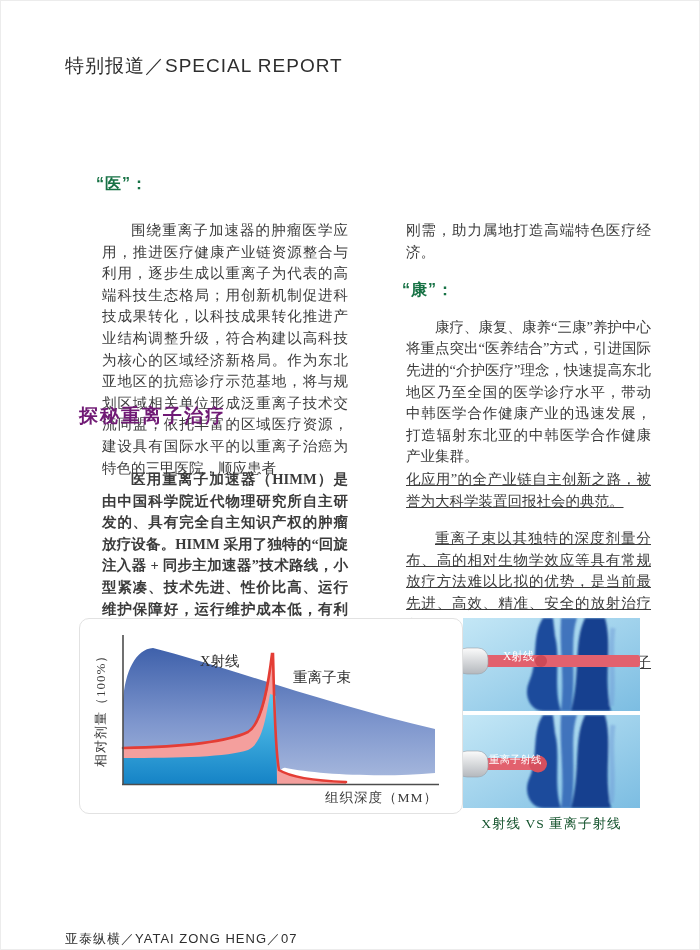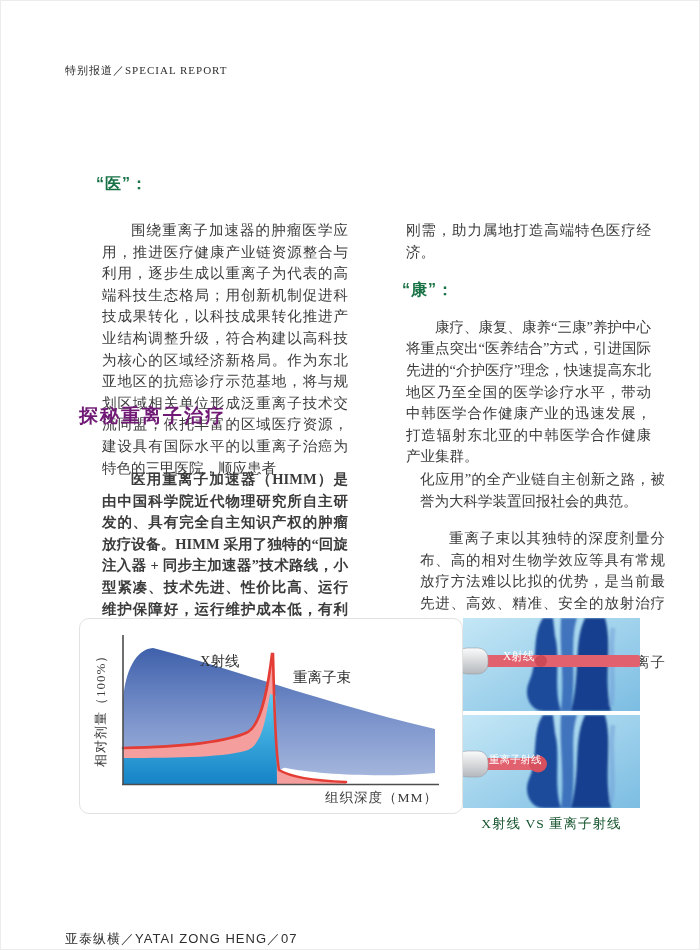--- a/index.html
+++ b/index.html
@@ -1,19 +1,19 @@
 <!DOCTYPE html>
 <html><head>
 <meta charset="utf-8">
 <style>
   html,body{margin:0;padding:0;background:#fff;}
   #page{position:relative;width:698px;height:948px;background:#ffffff;border:1px solid #ececec;
         font-family:"Liberation Serif","DejaVu Serif",serif;color:#3a3a3a;overflow:hidden;}
-  .hdr{position:absolute;left:64px;top:62px;font-family:Liberation Serif, serif;
-       font-size:11px;color:#2e2e2e;letter-spacing:1px;}
+  .hdr{position:absolute;left:64px;top:52px;font-family:Liberation Sans, sans-serif;
+       font-size:19px;color:#2e2e2e;letter-spacing:1px;}
   .ftr{position:absolute;left:64px;top:905px;font-family:"Liberation Sans","DejaVu Sans",sans-serif;
        font-size:13px;color:#2e2e2e;letter-spacing:1px;margin-top:24px;}
   .quote-h{font-family:"Liberation Sans","DejaVu Sans",sans-serif;font-weight:bold;
            font-size:16px;color:#177245;letter-spacing:1px;}
   .col{position:absolute;width:278px;font-size:14.5px;line-height:21.6px;text-align:justify;
        text-justify:inter-ideograph;color:#3b3b3b;}
   .col p{margin:16px;}
   .indent{text-indent:2em;}
   .big-h{position:absolute;left:78px;top:402px;font-family:"Liberation Sans","DejaVu Sans",sans-serif;
          font-weight:bold;font-size:19px;color:#701a75;letter-spacing:2px;}
@@ -47,21 +47,21 @@
     <p class="quote-h kang-h" style="margin-left:12px;">“康”：</p>
     <p class="indent">康疗、康复、康养“三康”养护中心将重点突出“医养结合”方式，引进国际先进的“介护医疗”理念，快速提高东北地区乃至全国的医学诊疗水平，带动中韩医学合作健康产业的迅速发展，打造辐射东北亚的中韩医学合作健康产业集群。</p>
   </div>
 
   <div class="big-h">探秘重离子治疗</div>
 
   <div class="col" style="left:85px;top:452px;font-weight:bold;">
     <p class="indent">医用重离子加速器（HIMM）是由中国科学院近代物理研究所自主研发的、具有完全自主知识产权的肿瘤放疗设备。HIMM 采用了独特的“回旋注入器 + 同步主加速器”技术路线，小型紧凑、技术先进、性价比高、运行维护保障好，运行维护成本低，有利于产业化推广应用。成功实践了“基础研究→技术研发→装置示范→产业</p>
   </div>
 
-  <div class="col" style="left:403px;top:452px;width:277px;">
+  <div class="col" style="left:389px;top:452px;width:277px;text-decoration:underline;">
     <p>化应用”的全产业链自主创新之路，被誉为大科学装置回报社会的典范。</p>
     <p class="indent">重离子束以其独特的深度剂量分布、高的相对生物学效应等具有常规放疗方法难以比拟的优势，是当前最先进、高效、精准、安全的放射治疗方法。</p>
     <p class="indent">与常规的放疗射线相比，重离子在人体中的</p>
   </div>
 
   <div class="chart-panel">
     <svg width="382" height="194" viewBox="0 0 382 194">
       <defs>
         <linearGradient id="blueGrad" x1="0" y1="0" x2="0" y2="1">
           <stop offset="0%" stop-color="#3f61ab"></stop>

